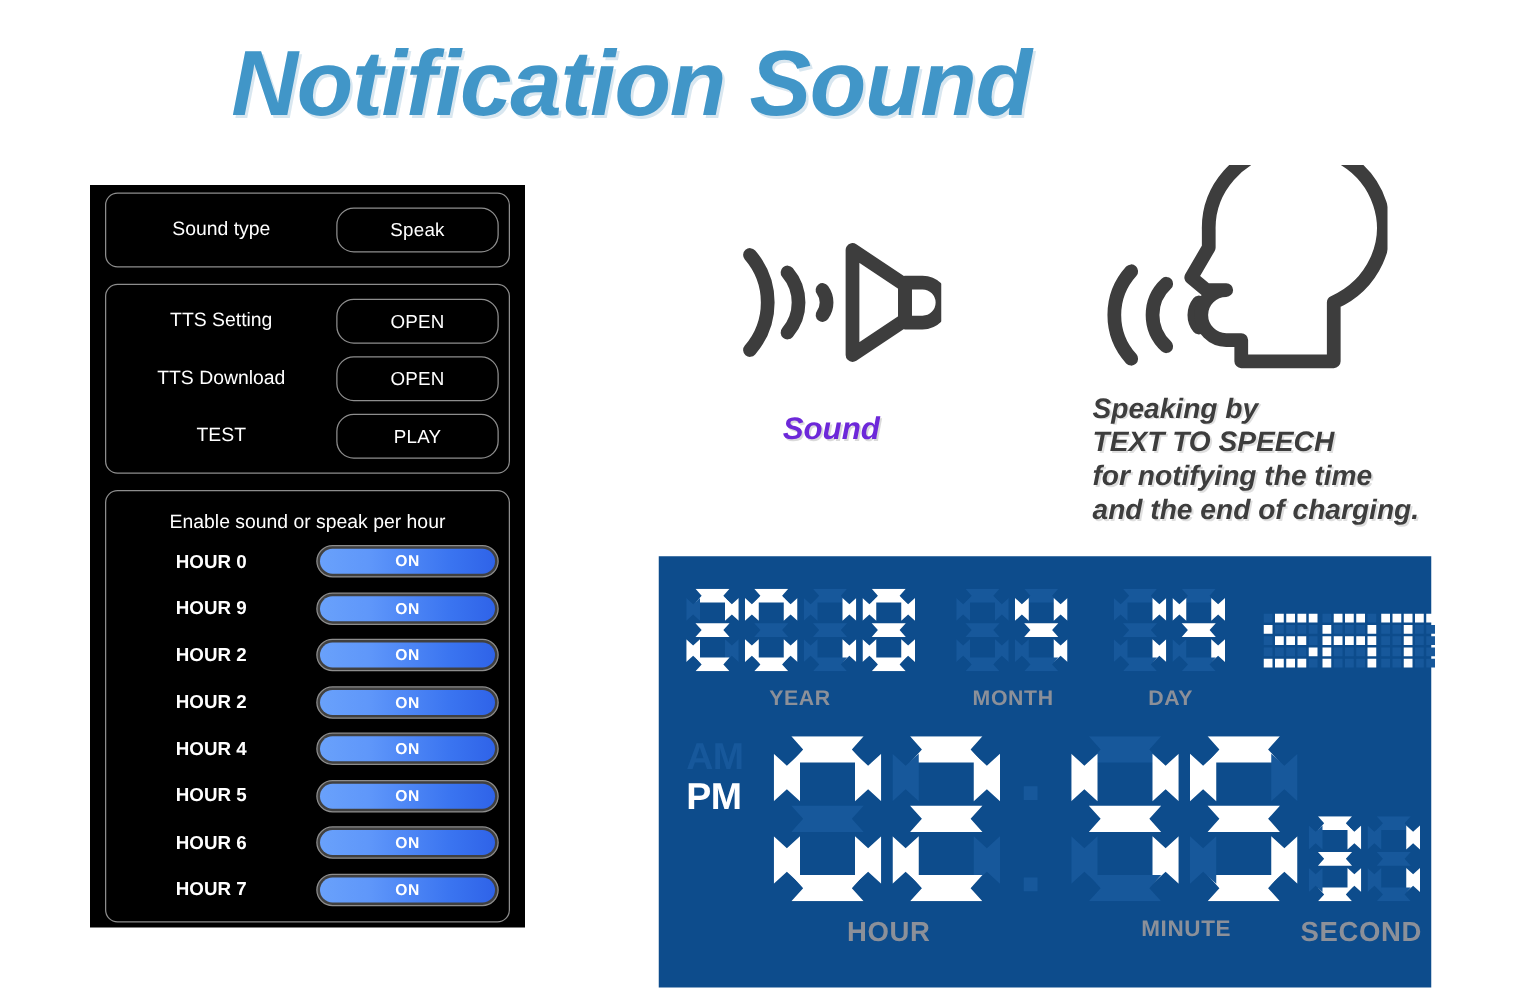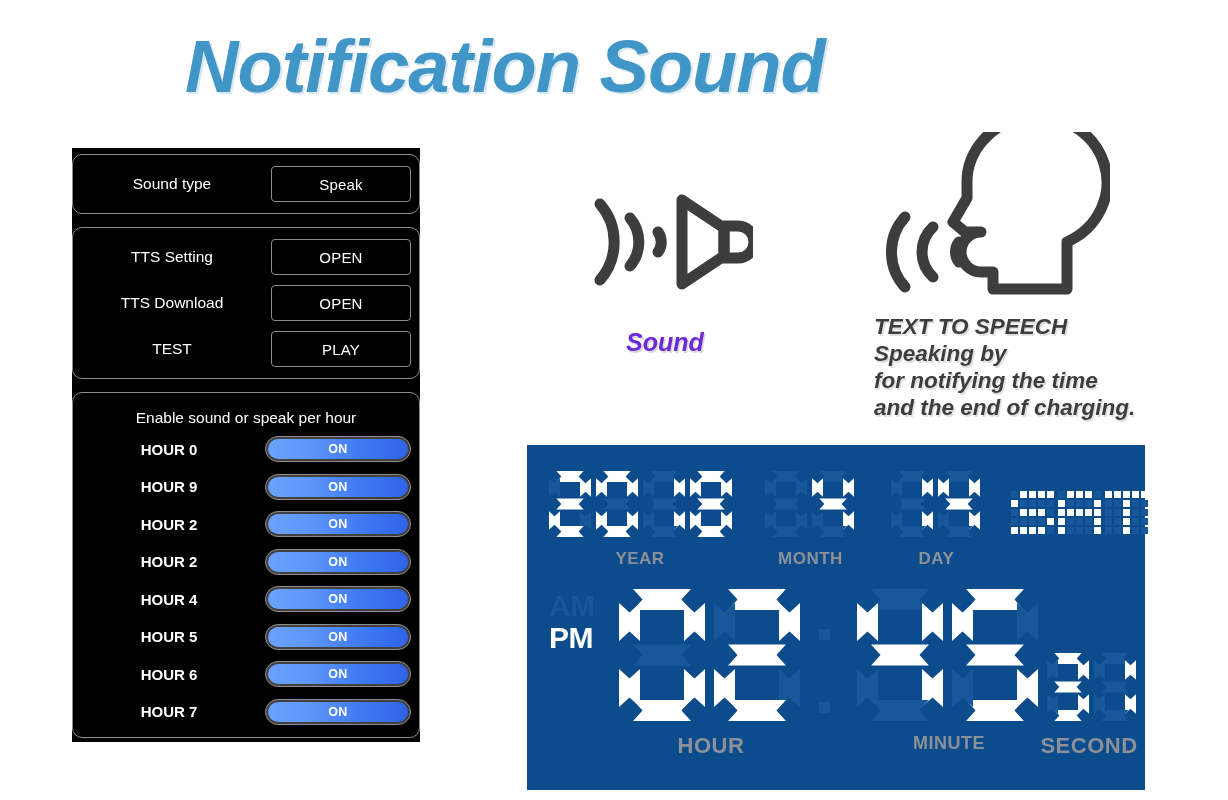--- a/index.html
+++ b/index.html
@@ -19,21 +19,21 @@
     font-family: "Liberation Sans", sans-serif;
     white-space: nowrap;
     text-shadow: 2px 2px 0 rgba(120,170,200,0.28);
   }
 
   
   .settings-panel {
     position: absolute; left: 72px; top: 148px;
     width: 348px; height: 594px;
     background: #000000;
-    padding: 4px 0;
+    padding: 4px 12px;
     display: flex; flex-direction: column;
   }
   .card {
     border: 1.5px solid #8d8d8d;
     border-radius: 10px;
     background: #000;
     display: flex; flex-direction: column;
     justify-content: center;
   }
   .card.group1 { margin-top: 2px; padding: 6px 0; }
@@ -45,22 +45,22 @@
     height: 46px;
     padding: 0 8px 0 0;
   }
   .row-label {
     flex: 1; text-align: center;
     color: #ffffff; font-size: 15.5px;
     font-family: "Liberation Sans", sans-serif;
   }
   .row-label.bold { font-weight: bold; font-size: 15px; }
   .pill {
-    width: 140px; height: 36px;
-    border: 1.5px solid #8d8d8d; border-radius: 4px;
+    width: 130px; height: 36px;
+    border: 1.5px solid #8d8d8d; border-radius: 14px;
     background: #000; color: #fff;
     display: flex; align-items: center; justify-content: center;
     font-size: 15px; letter-spacing: .2px;
     font-family: "Liberation Sans", sans-serif;
   }
   .group-head {
     text-align: center; color: #ffffff;
     font-size: 15.5px; padding: 7px 0 4px 0;
     font-family: "Liberation Sans", sans-serif;
   }
@@ -250,22 +250,22 @@
                  A 70 66 0 1 1 192 110
                  L192 157
                  L118 157
                  L118 140
                  L106 140
                  A 16 16 0 0 1 106 100 Z" fill="none" stroke="#3d3d3d" stroke-width="11" stroke-linejoin="round"></path>
       </svg>
     </span>
   </div>
   <div class="tts-text">
+    <div>Speaking by</div>
     <div>TEXT TO SPEECH</div>
-    <div>Speaking by</div>
     <div>for notifying the time</div>
     <div>and the end of charging.</div>
   </div>
 
   <div class="lcd">
     <div class="lcd-top">
       <div class="seg-group" id="seg-year" style="left: 22px; top: 26px; gap: 5px;">
           <span>
             <svg width="42" height="66" viewBox="0 0 42 66" style="display:block">
               <path d="M 12.32 5.5 L 7.37 0 L 34.629999999999995 0 L 29.68 5.5 L 34.629999999999995 11 L 7.37 11 Z" fill="#ffffff"></path>

